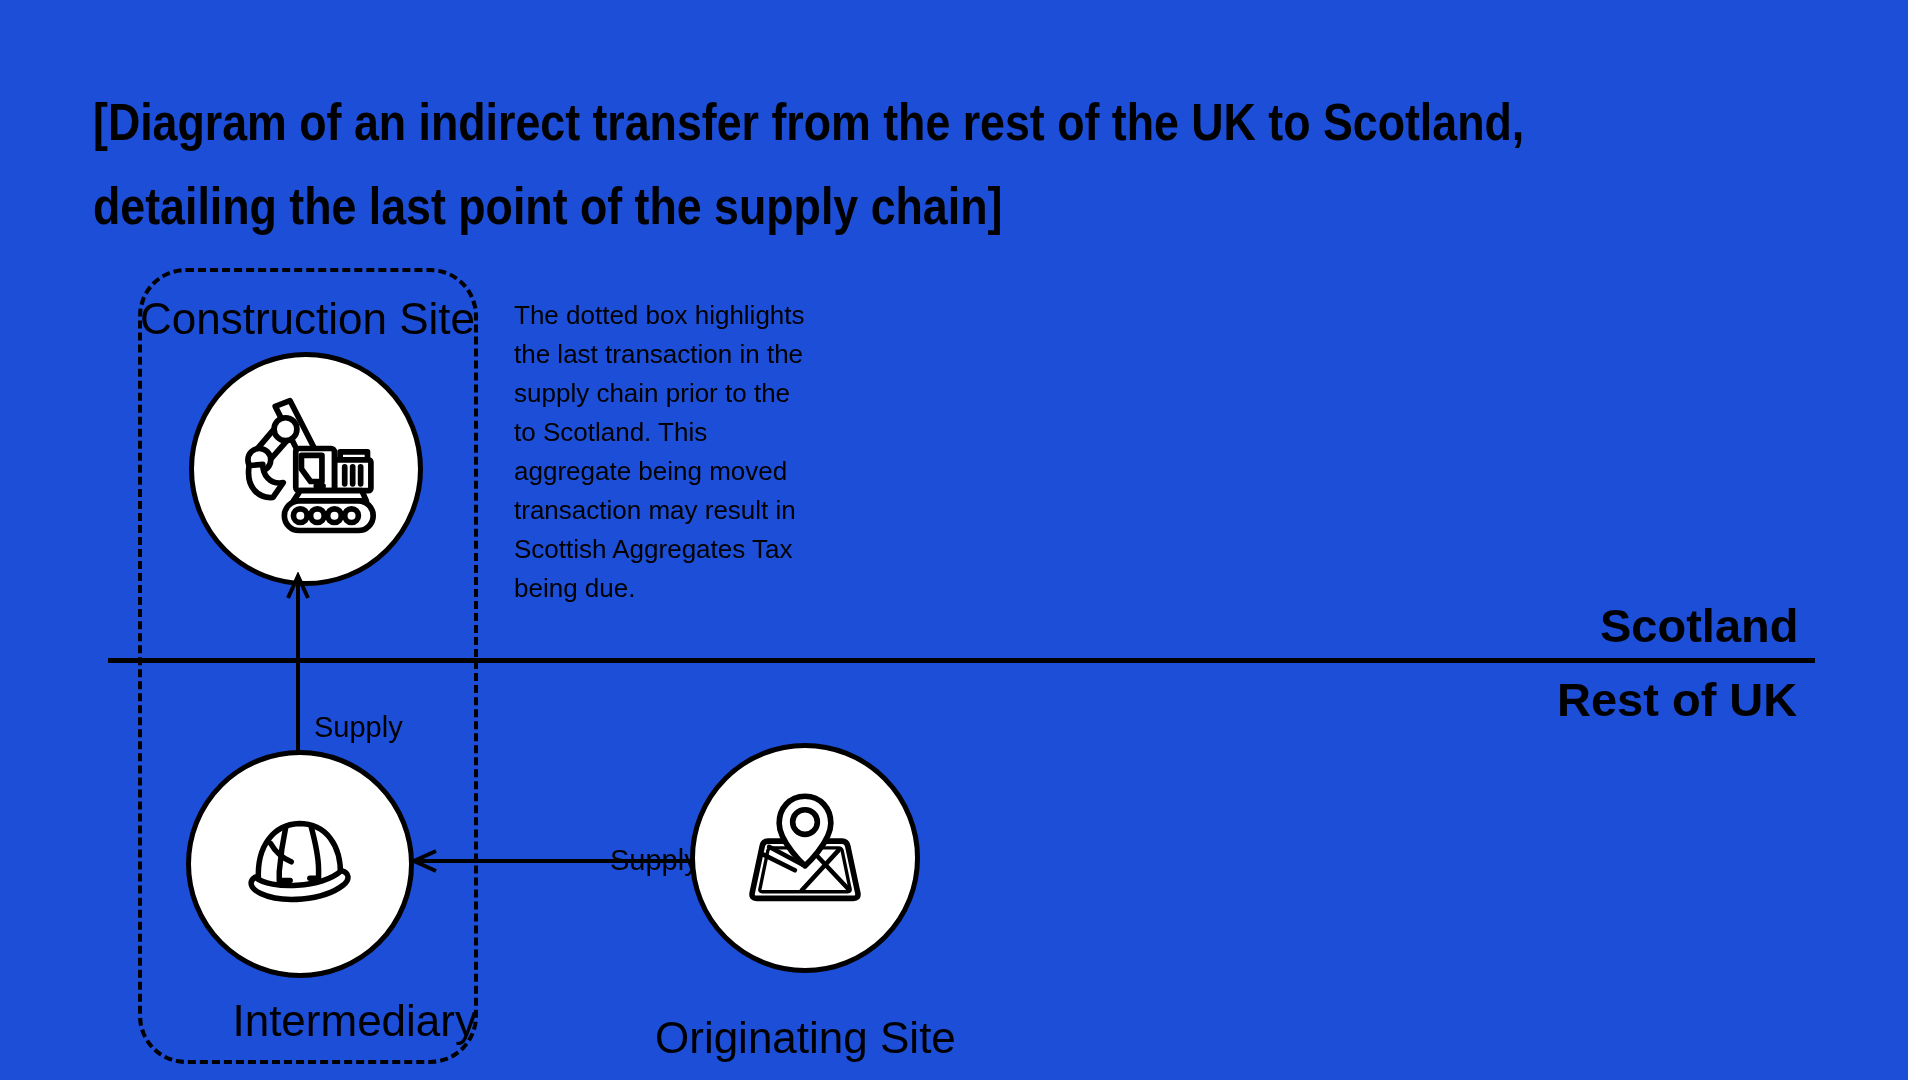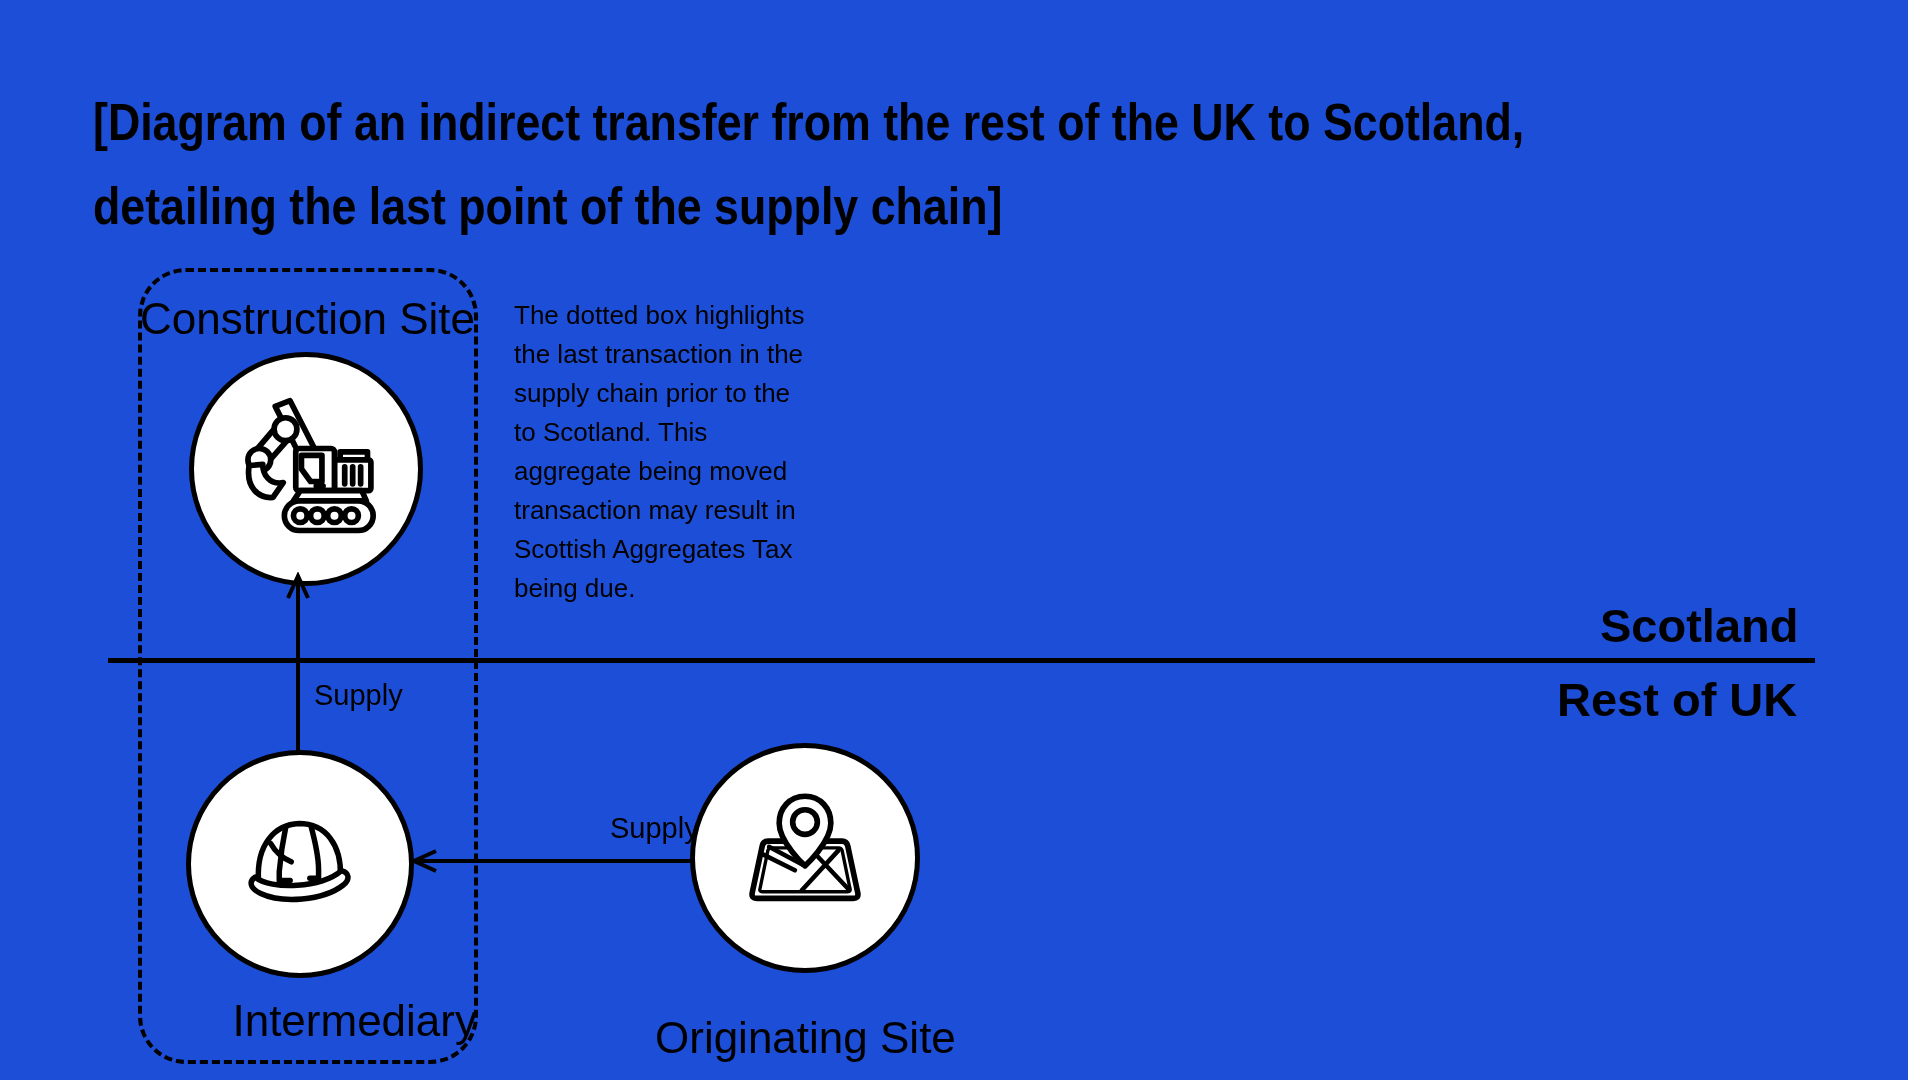--- a/index.html
+++ b/index.html
@@ -88,20 +88,21 @@
     color: #000;
   }
   .region-scotland { left: 1600px; top: 598px; }
   .region-rest-uk  { left: 1557px; top: 672px; }
 
   .supply-label {
     position: absolute;
     font-size: 29px;
     color: #000;
     white-space: nowrap;
+    margin-top: 32px;
   }
   .supply-vertical   { left: 314px; top: 679px; }
   .supply-horizontal { left: 610px; top: 812px; }
 
   .arrow-svg { position: absolute; }
   .arrow-up    { left: 283px; top: 572px; }
   .arrow-left  { left: 408px; top: 846px; }
 
   .node-icon { display: block; }
 </style>

